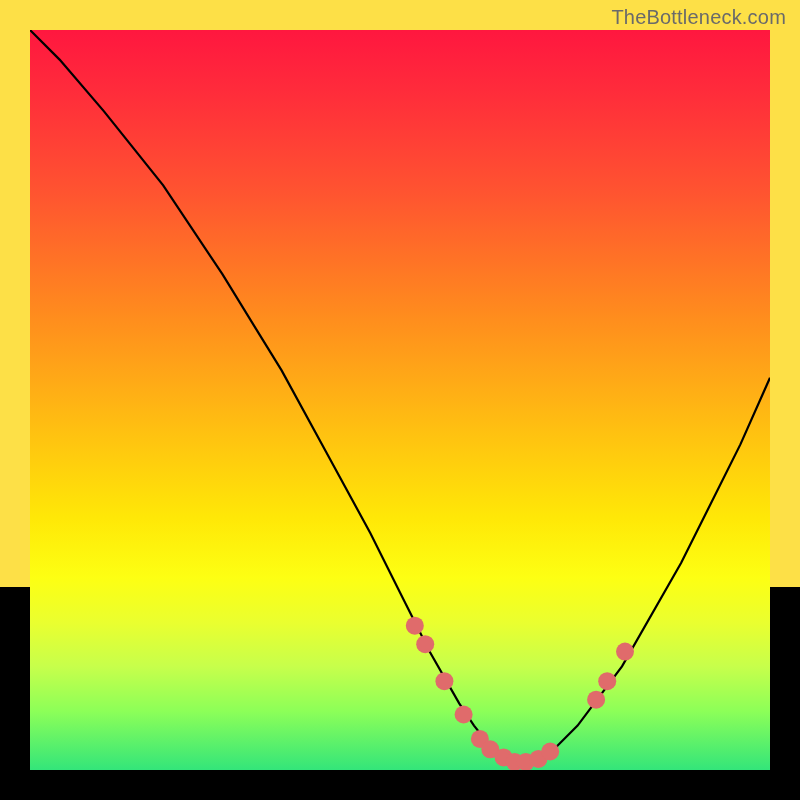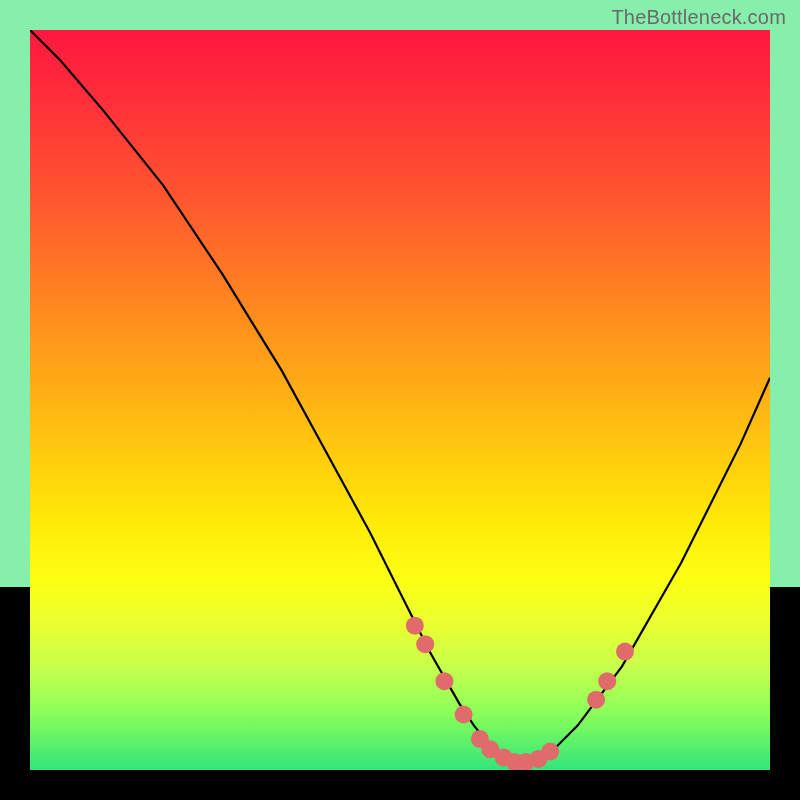--- a/index.html
+++ b/index.html
@@ -9,21 +9,21 @@
     height: 800px;
     background: #000;
     overflow: hidden;
   }
   .frame {
     position: absolute;
     left: 0;
     top: 0;
     width: 800px;
     height: 587px;
-    background: #86efac;
+    background: #fde047;
   }
   .plot {
     position: absolute;
     left: 30px;
     top: 30px;
     width: 740px;
     height: 740px;
     
     background: linear-gradient(to bottom,
       #ff173f 0%,

